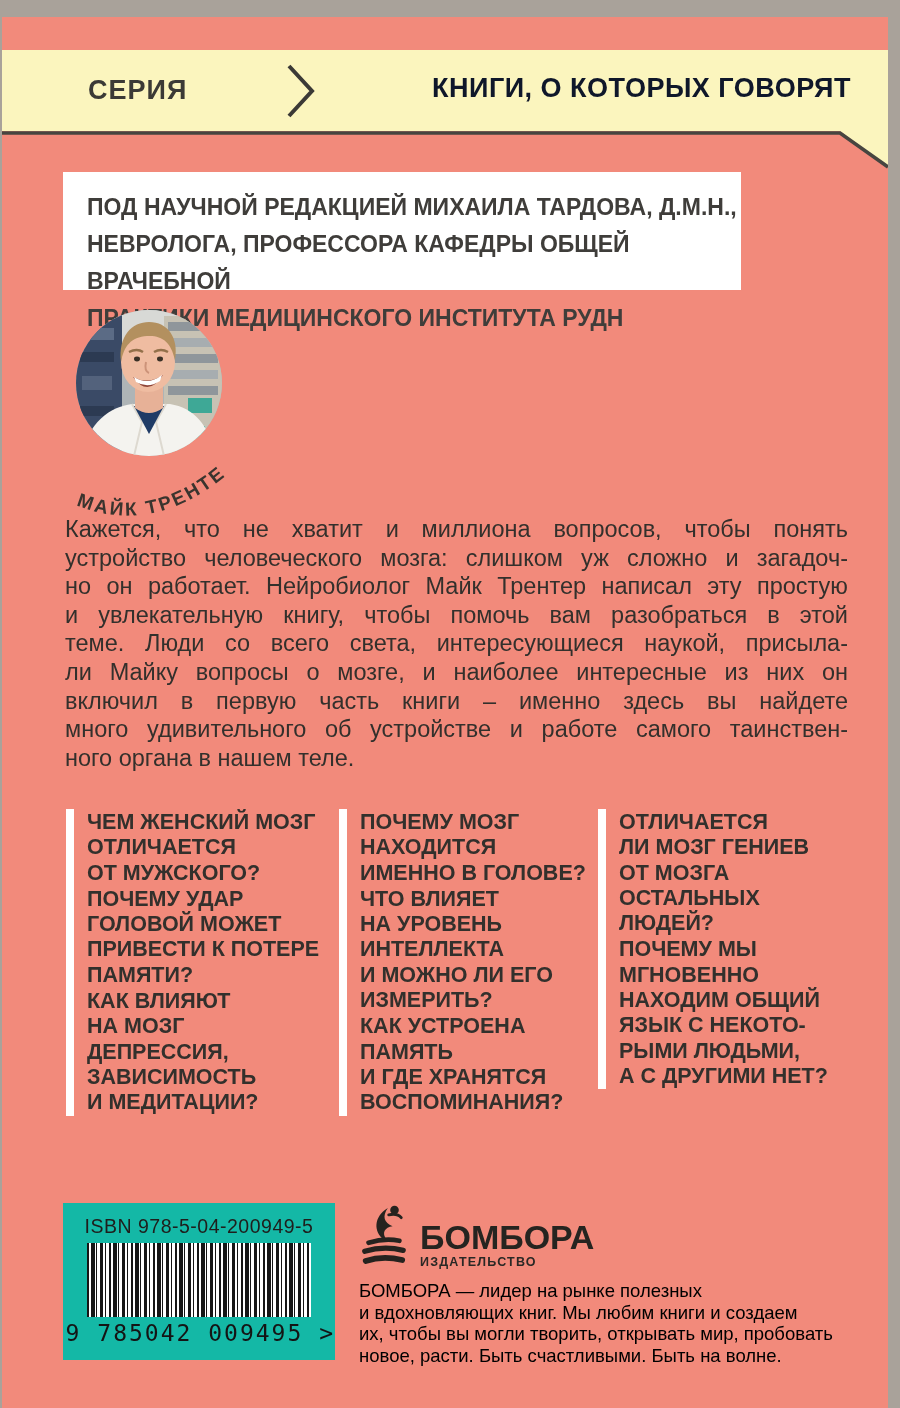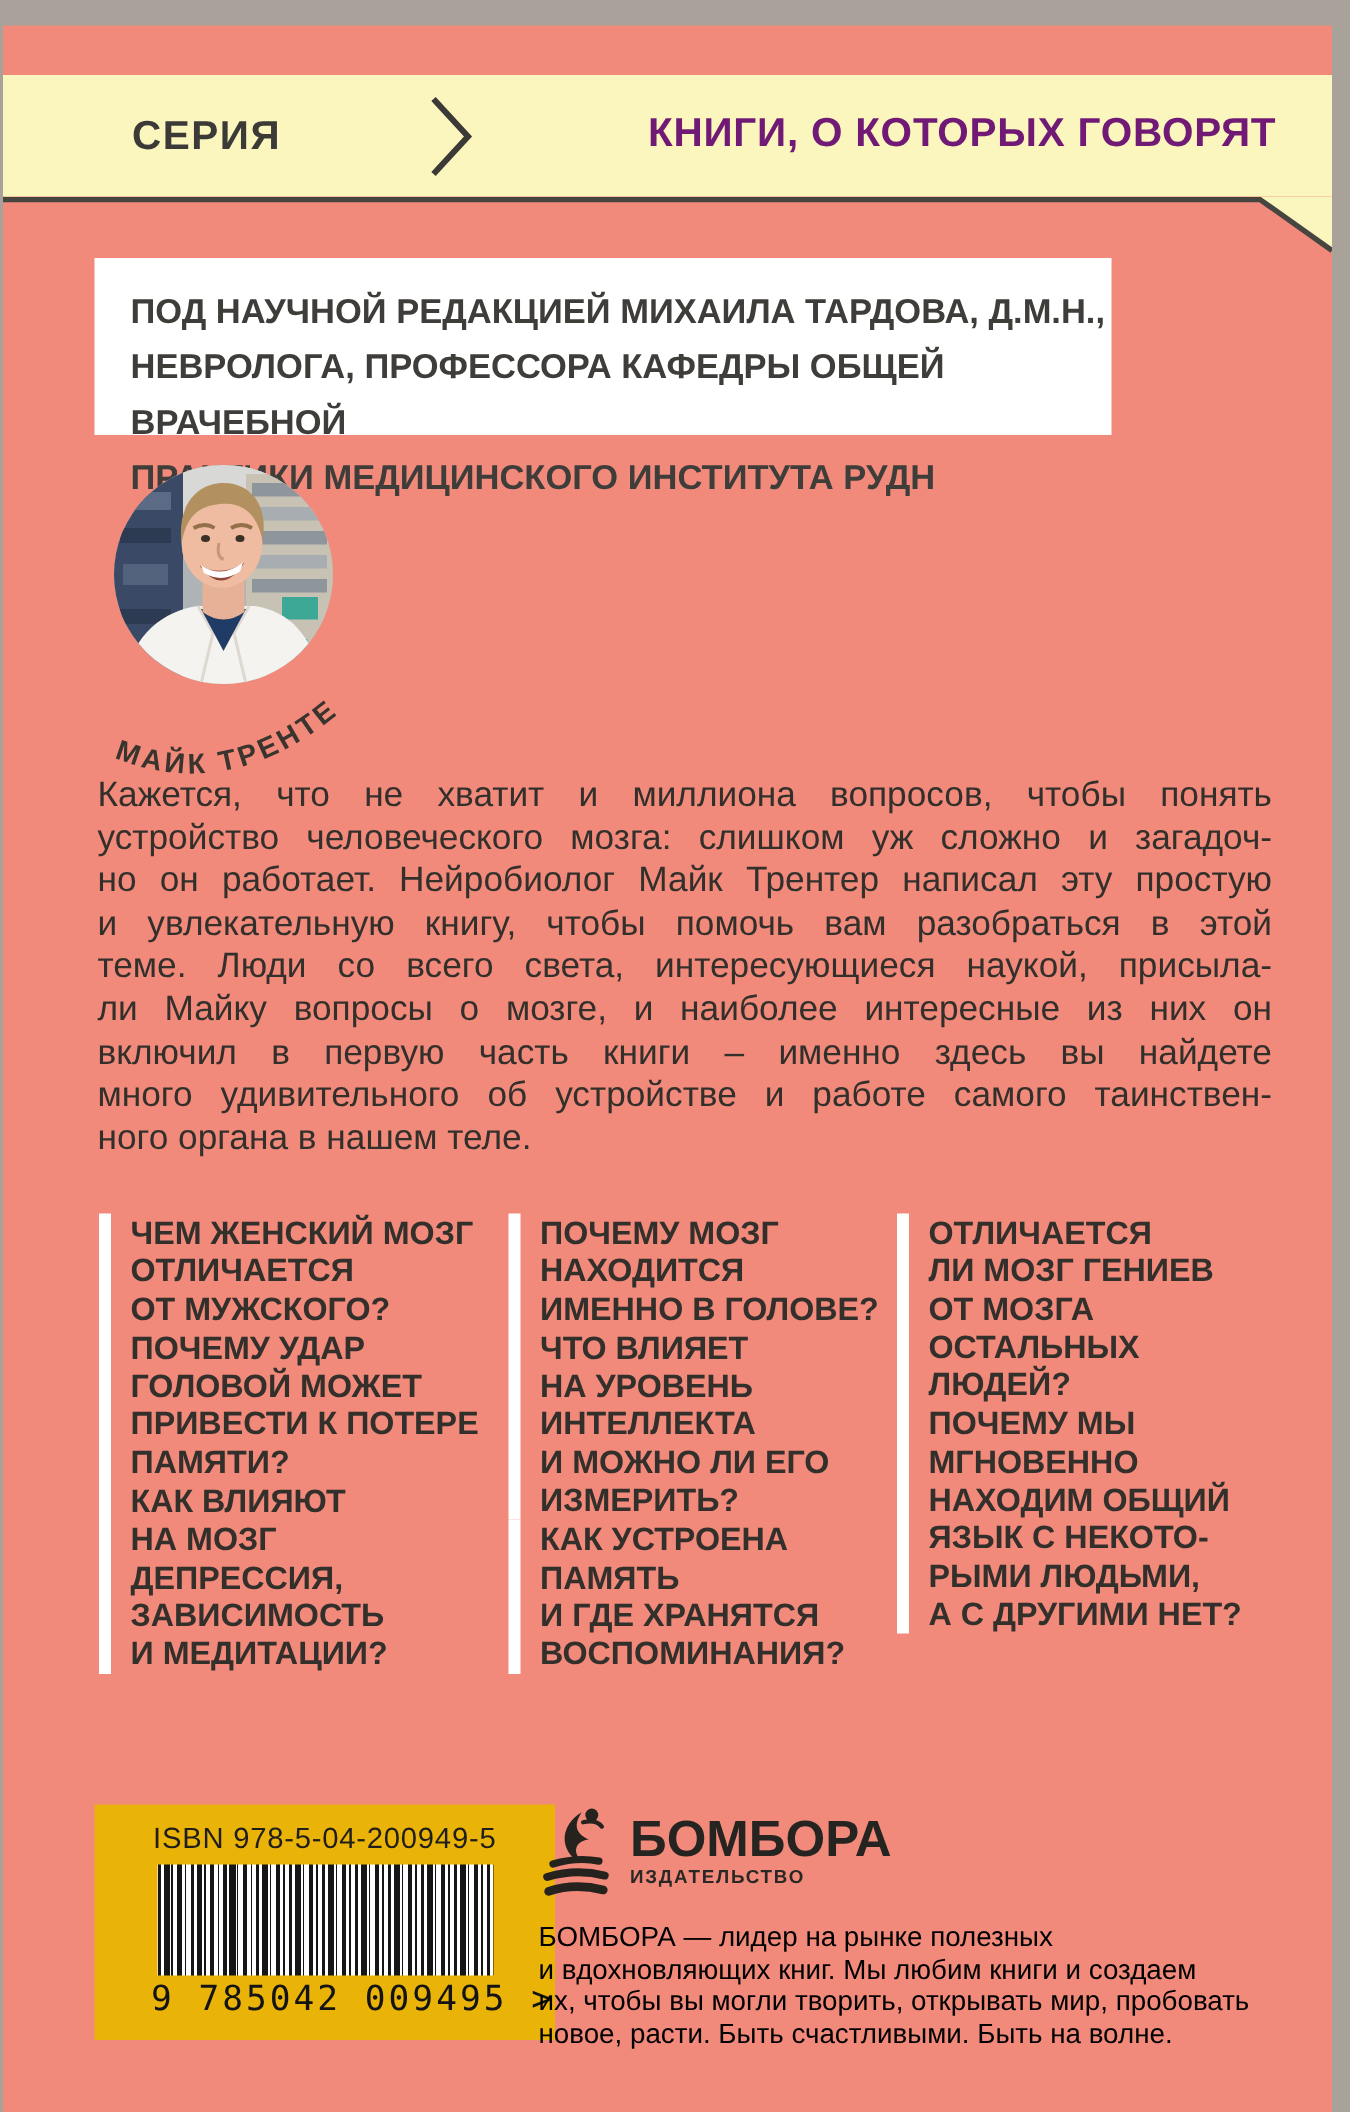--- a/index.html
+++ b/index.html
@@ -6,21 +6,21 @@
   .canvas{position:relative;width:900px;height:1408px;background:#A9A29A;overflow:hidden;
           font-family:"Liberation Sans",sans-serif;}
   .page{position:absolute;left:2px;top:17px;width:886px;height:1395px;background:#F28A7B;}
 
   
   .banner{position:absolute;left:0;top:33px;width:886px;height:81px;background:#FBF5BE;}
   .series-label{position:absolute;left:86px;top:0;height:81px;display:flex;align-items:center;
                 font-size:27px;font-weight:700;letter-spacing:1px;color:#3B3A36;}
   .banner-chevron{position:absolute;left:284px;top:14px;}
   .series-name{position:absolute;left:430px;top:0;height:76px;display:flex;align-items:center;
-               font-size:27px;font-weight:700;letter-spacing:.5px;color:#701a75;}
+               font-size:27px;font-weight:700;letter-spacing:.5px;color:#0f172a;}
   .fold-strip{position:absolute;left:0;top:114px;}
 
   
   .editor-box{position:absolute;left:61px;top:155px;width:678px;height:118px;background:#FFFFFF;}
   .editor-box p{margin:0;padding:17px 0 0 24px;font-size:23px;line-height:37px;font-weight:700;
                 color:#3F3D3A;white-space:pre-line;letter-spacing:0;}
 
   
   .portrait{position:absolute;left:74px;top:293px;}
   .author-arc{position:absolute;left:64px;top:446px;}
@@ -40,34 +40,34 @@
   
   .qcol{position:absolute;top:792px;display:flex;flex-direction:column;}
   .qcol-1{left:64px;width:268px;}
   .qcol-2{left:337px;width:258px;}
   .qcol-3{left:596px;width:252px;}
   .question{display:flex;gap:13px;align-items:stretch;}
   .qbar{width:8px;background:#FFFFFF;flex:0 0 8px;}
   .qtext{font-size:21.5px;line-height:25.3px;font-weight:700;color:#33302C;white-space:pre-line;padding-top:1px;}
 
   
-  .isbn-box{position:absolute;left:61px;top:1186px;width:307px;height:157px;background:#eab308;}
+  .isbn-box{position:absolute;left:61px;top:1186px;width:272px;height:157px;background:#14b8a6;}
   .isbn-label{margin-top:12px;text-align:center;font-size:19.5px;letter-spacing:.5px;color:#1F1E1C;}
   .barcode-bars{width:224px;height:74px;margin:5px auto 0;
       background:repeating-linear-gradient(90deg,
         #161616 0 2px,#fff 2px 4px,#161616 4px 8px,#fff 8px 9px,
         #161616 9px 10px,#fff 10px 13px,#161616 13px 16px,#fff 16px 18px,
         #161616 18px 19px,#fff 19px 22px);}
   .isbn-number{margin-top:3px;text-align:right;font-family:"DejaVu Sans Mono",monospace;
                font-size:23px;letter-spacing:2px;color:#141414;}
 
   
   .publisher{position:absolute;left:357px;top:1186px;width:500px;}
   .logo-row{display:flex;align-items:flex-start;gap:13px;height:68px;}
-  .logo-name{margin-top:5px;font-size:34px;font-weight:800;color:#262420;line-height:36px;}
+  .logo-name{margin-top:16px;font-size:34px;font-weight:800;color:#262420;line-height:36px;}
   .logo-sub{font-size:12.5px;font-weight:700;letter-spacing:1.2px;color:#2A2825;}
   .tagline{margin-top:9px;font-size:18.5px;line-height:21.6px;color:#000000;white-space:pre-line;}
 </style>
 </head>
 <body>
 
 <div class="canvas">
   <div class="page">
 
     <div class="banner">

